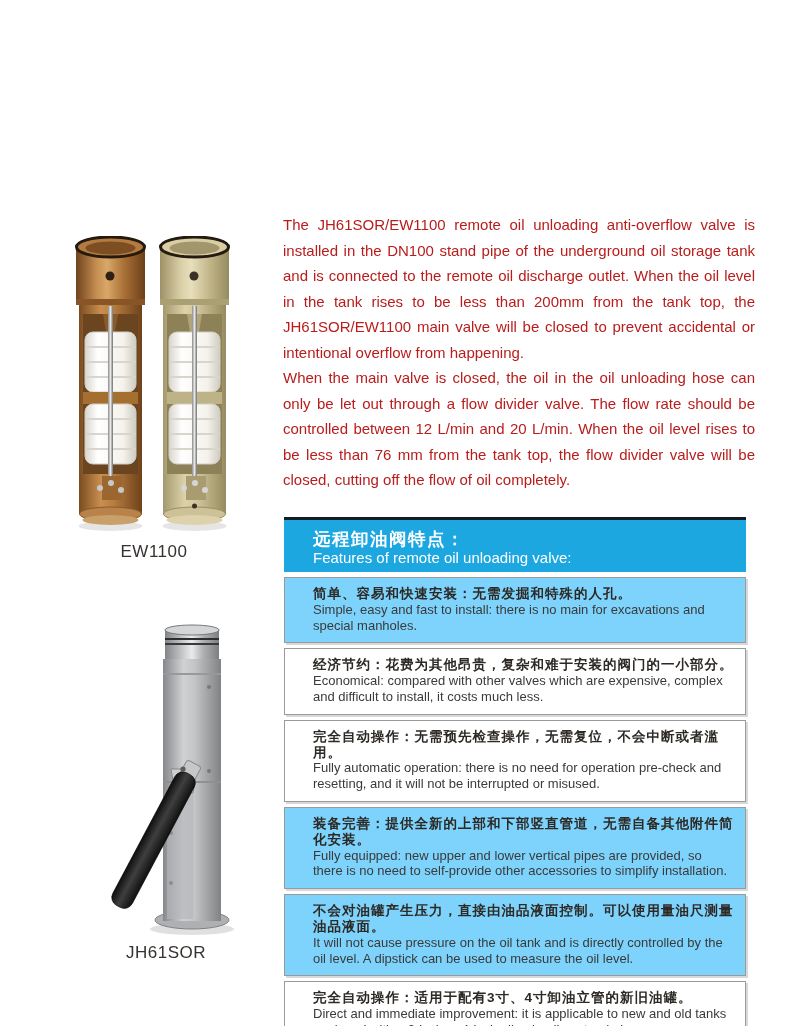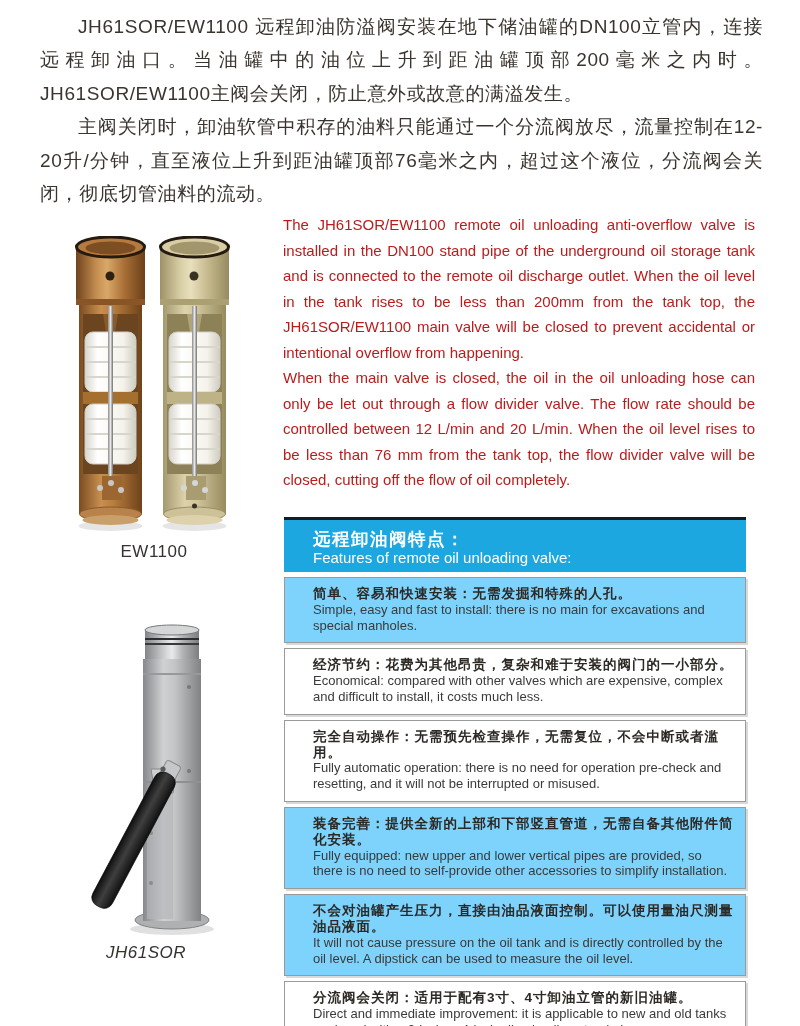--- a/index.html
+++ b/index.html
@@ -16,21 +16,21 @@
   .intro-cn p{margin:0;text-indent:2em;}
   
   .intro-en{
     position:absolute;left:283px;top:212px;width:472px;
     font-size:15px;line-height:25.5px;color:#b91c1c;text-align:justify;
   }
   .intro-en p{margin:0;}
   
   .fig{position:absolute;text-align:center;}
   .fig-ew{left:70px;top:236px;width:168px;}
-  .fig-jh{left:66px;top:621px;width:160px;font-style:italic;}
+  .fig-jh{left:86px;top:621px;width:160px;}
   .fig svg{display:block;margin:0 auto;}
   .fig .caption{
     margin-top:8px;font-size:17px;color:#35322f;letter-spacing:0.5px;
   }
   .fig-jh .caption{margin-top:4px;}
   
   .features{position:absolute;left:284px;top:517px;width:462px;}
   .features-header{
     background:#1da7e1;border-top:3px solid #121b26;
     padding:8px 10px 7px 29px;box-sizing:border-box;color:#ffffff;
@@ -45,24 +45,20 @@
   }
   .feature-item.alt{background:#7dd3fc;}
   .feature-item .f-cn{font-weight:bold;color:#2d2925;letter-spacing:1px;font-size:13.5px;}
   .feature-item .f-en{letter-spacing:0;}
 </style>
 </head>
 <body>
 
 <div class="page">
 
-  <section class="intro-cn">
-    <p>JH61SOR/EW1100 远程卸油防溢阀安装在地下储油罐的DN100立管内，连接远程卸油口。当油罐中的油位上升到距油罐顶部200毫米之内时。JH61SOR/EW1100主阀会关闭，防止意外或故意的满溢发生。</p>
-    <p>主阀关闭时，卸油软管中积存的油料只能通过一个分流阀放尽，流量控制在12-20升/分钟，直至液位上升到距油罐顶部76毫米之内，超过这个液位，分流阀会关闭，彻底切管油料的流动。</p>
-  </section>
 
   <figure class="fig fig-ew" style="margin:0;">
     <svg width="160" height="298" viewBox="0 0 160 298">
       <defs>
         <linearGradient id="capC" x1="0" y1="0" x2="1" y2="0">
           <stop offset="0" stop-color="#6f431c"></stop>
             <stop offset="0.3" stop-color="#c68f52"></stop>
           <stop offset="0.45" stop-color="#d9a868"></stop>
             <stop offset="0.7" stop-color="#a96f36"></stop>
           <stop offset="1" stop-color="#6b3f18"></stop>
@@ -224,19 +220,19 @@
   </div>
         <div class="feature-item alt">
     <div class="f-cn">装备完善：提供全新的上部和下部竖直管道，无需自备其他附件简化安装。</div>
     <div class="f-en">Fully equipped: new upper and lower vertical pipes are provided, so there is no need to self-provide other accessories to simplify installation.</div>
   </div>
         <div class="feature-item alt">
     <div class="f-cn">不会对油罐产生压力，直接由油品液面控制。可以使用量油尺测量油品液面。</div>
     <div class="f-en">It will not cause pressure on the oil tank and is directly controlled by the oil level. A dipstick can be used to measure the oil level.</div>
   </div>
         <div class="feature-item">
-    <div class="f-cn">分流阀会关闭：适用于配有3寸、4寸卸油立管的新旧油罐。</div>
+    <div class="f-cn">完全自动操作：适用于配有3寸、4寸卸油立管的新旧油罐。</div>
     <div class="f-en">Direct and immediate improvement: it is applicable to new and old tanks equipped with a 3-inch or 4-inch oil unloading stand pipe.</div>
   </div>
       </div>
   </section>
 
 </div>
 
 </body></html>

